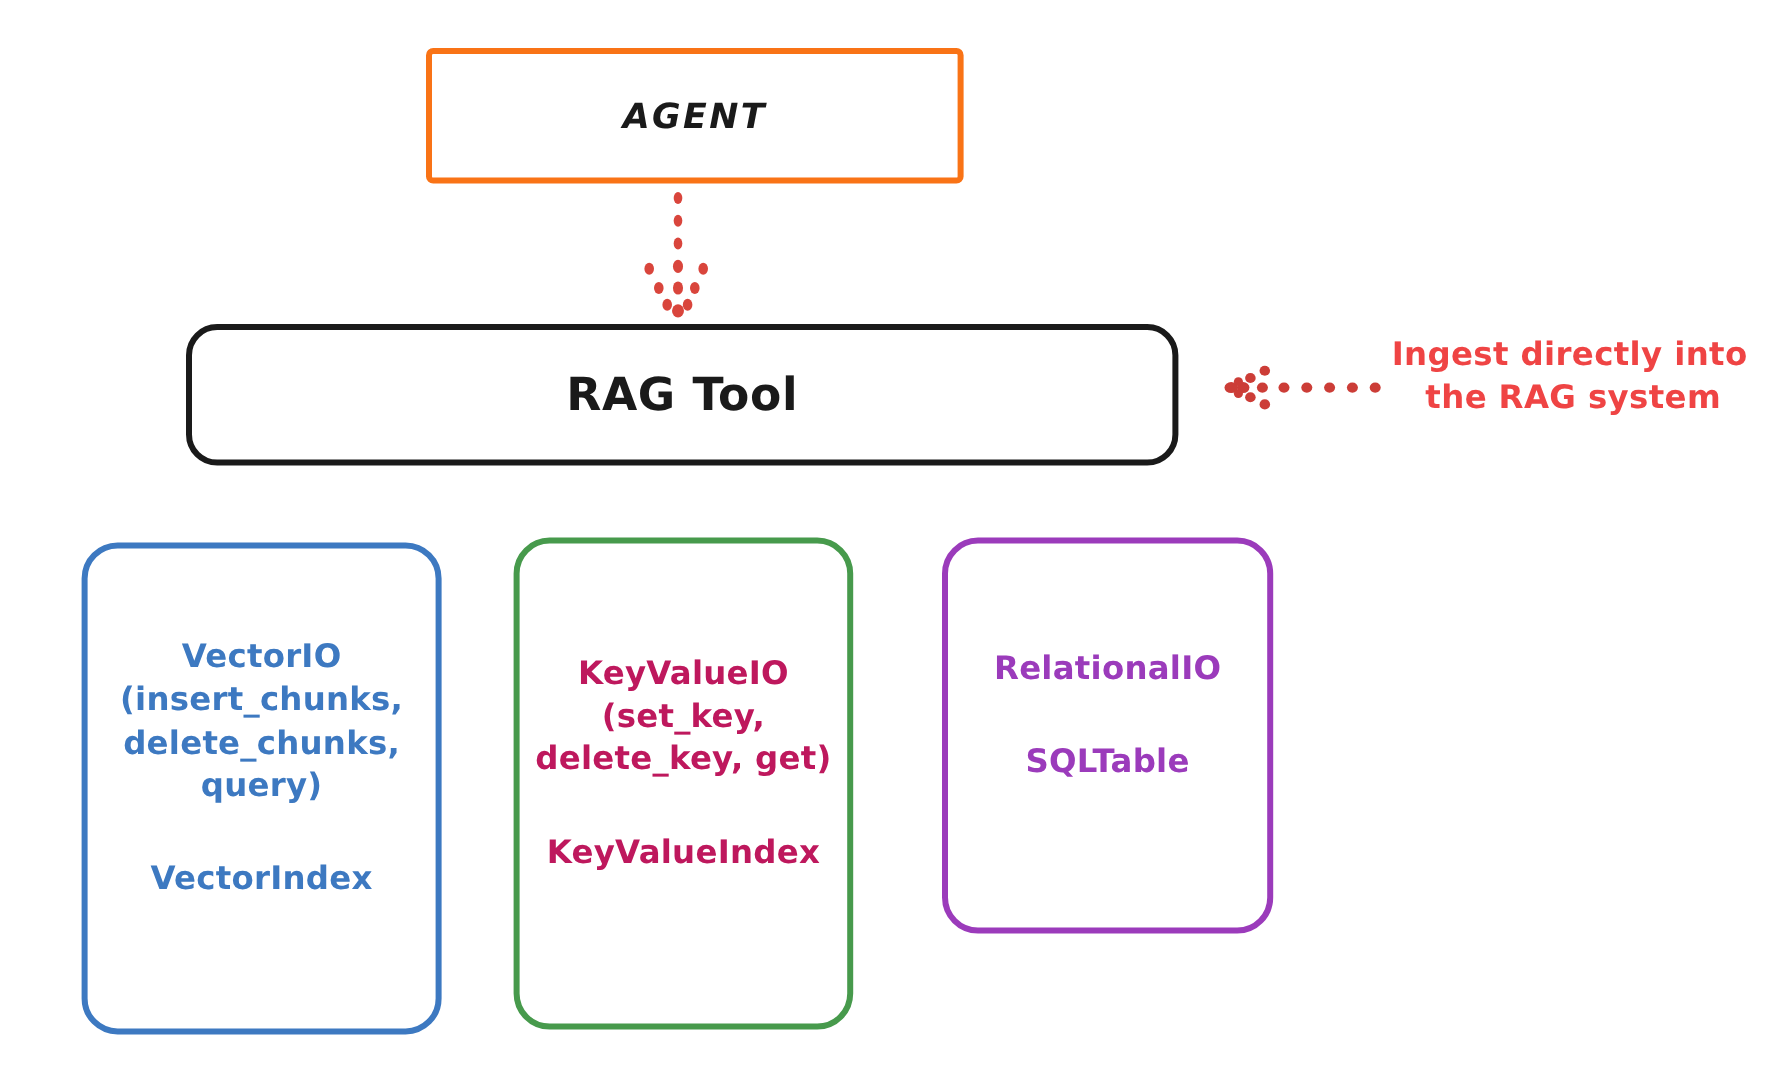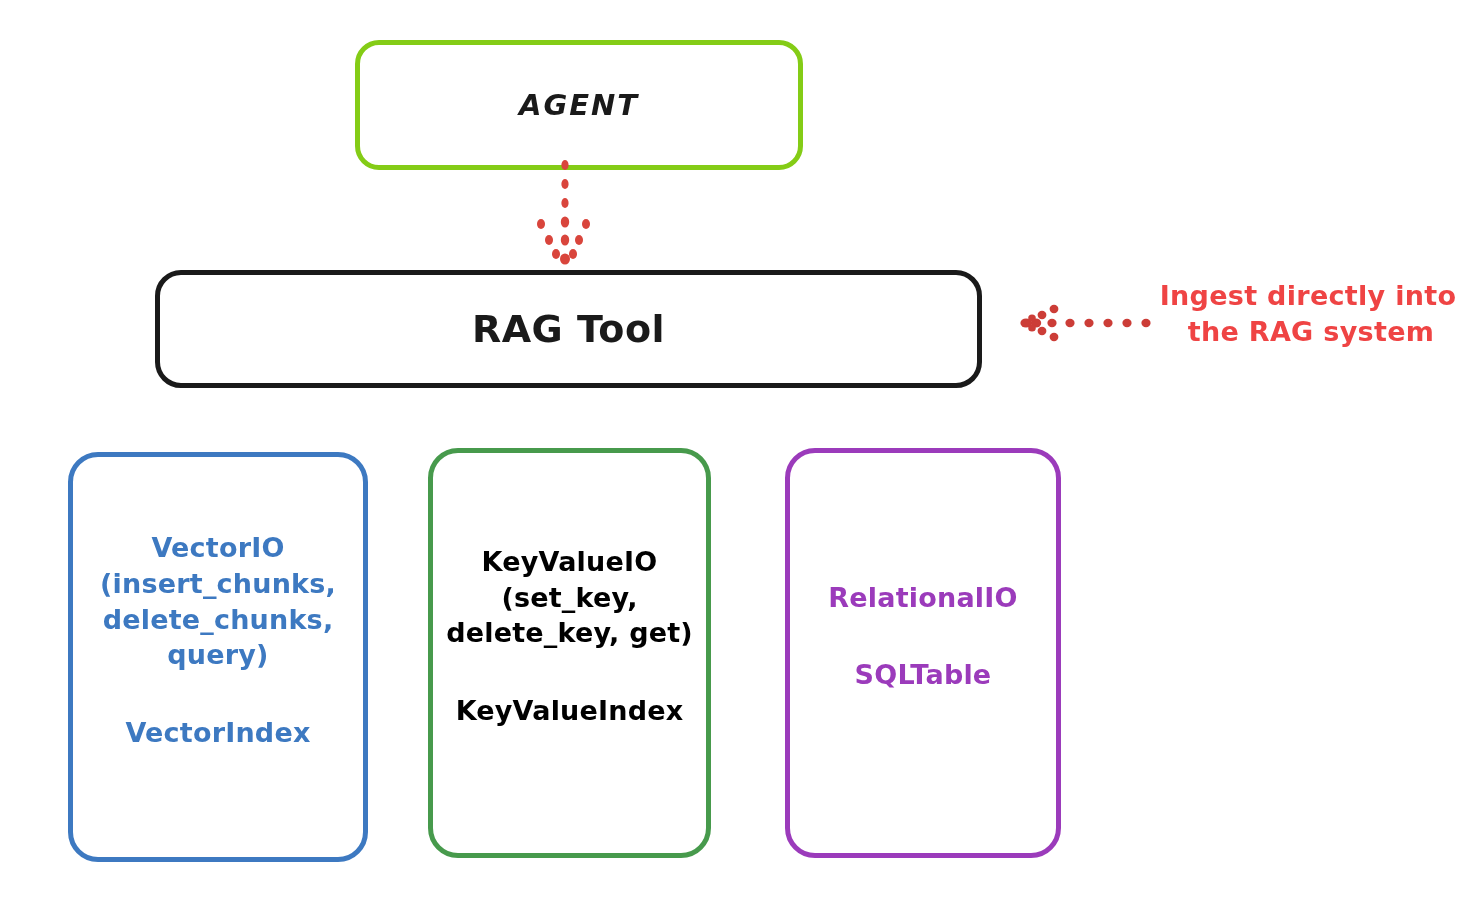--- a/index.html
+++ b/index.html
@@ -30,23 +30,23 @@
     align-items: center;
     justify-content: center;
     text-align: center;
   }
 
   
   #agent-node {
     left: 355px;
     top: 40px;
     width: 448px;
-    height: 130px;
-    border: 5px solid #84cc16;
-    border-radius: 24px;
+    height: 113px;
+    border: 5px solid #f97316;
+    border-radius: 6px;
   }
   #agent-node .node-label {
     font-family: "DejaVu Sans", sans-serif;
     font-style: italic;
     font-weight: 700;
     font-size: 29px;
     letter-spacing: 2px;
     color: #1a1a1a;
   }
 
@@ -103,27 +103,27 @@
   #vectorio-node .leaf-index { color: #3d79c1; }
 
   #keyvalueio-node {
     left: 428px;
     top: 448px;
     width: 283px;
     height: 410px;
     border-color: #479a4c;
   }
   #keyvalueio-node .leaf-lines,
-  #keyvalueio-node .leaf-index { color: #000000; }
+  #keyvalueio-node .leaf-index { color: #be185d; }
 
   #relationalio-node {
     left: 785px;
     top: 448px;
     width: 276px;
-    height: 410px;
+    height: 330px;
     border-color: #9b3bbb;
   }
   #relationalio-node .leaf-lines,
   #relationalio-node .leaf-index { color: #9b3bbb; }
 
   
   #vectorio-node .inner,
   #keyvalueio-node .inner,
   #relationalio-node .inner {
     transform: translateY(-18px);

